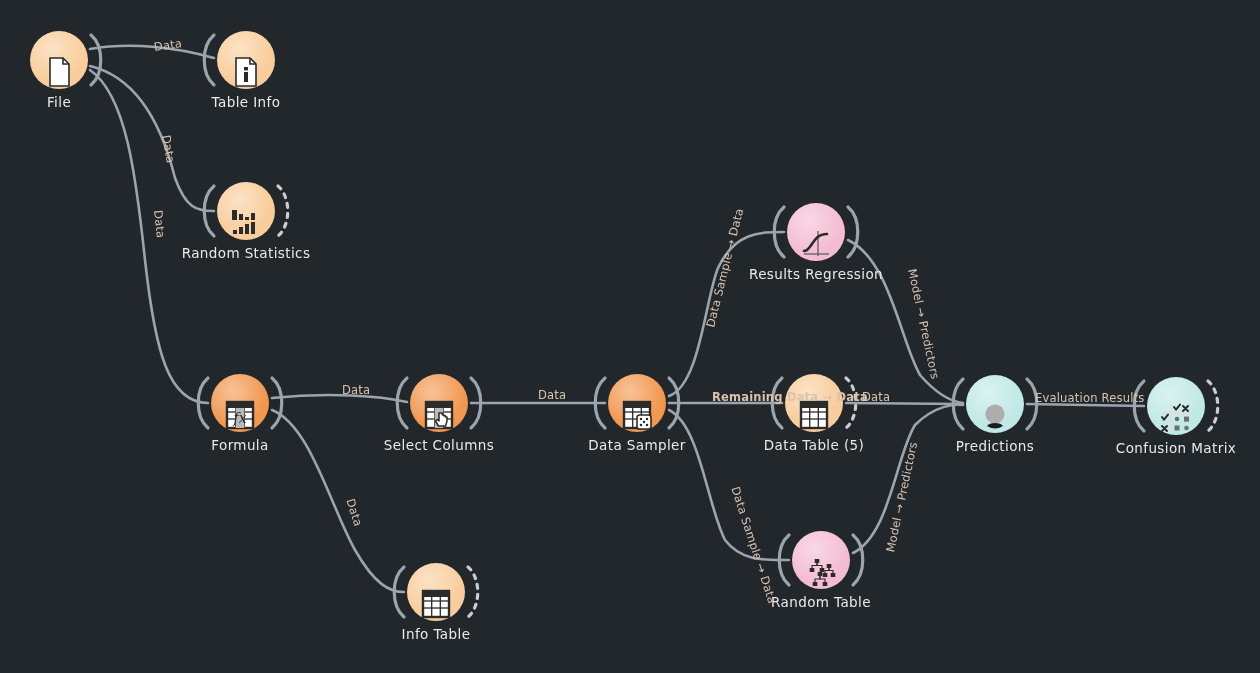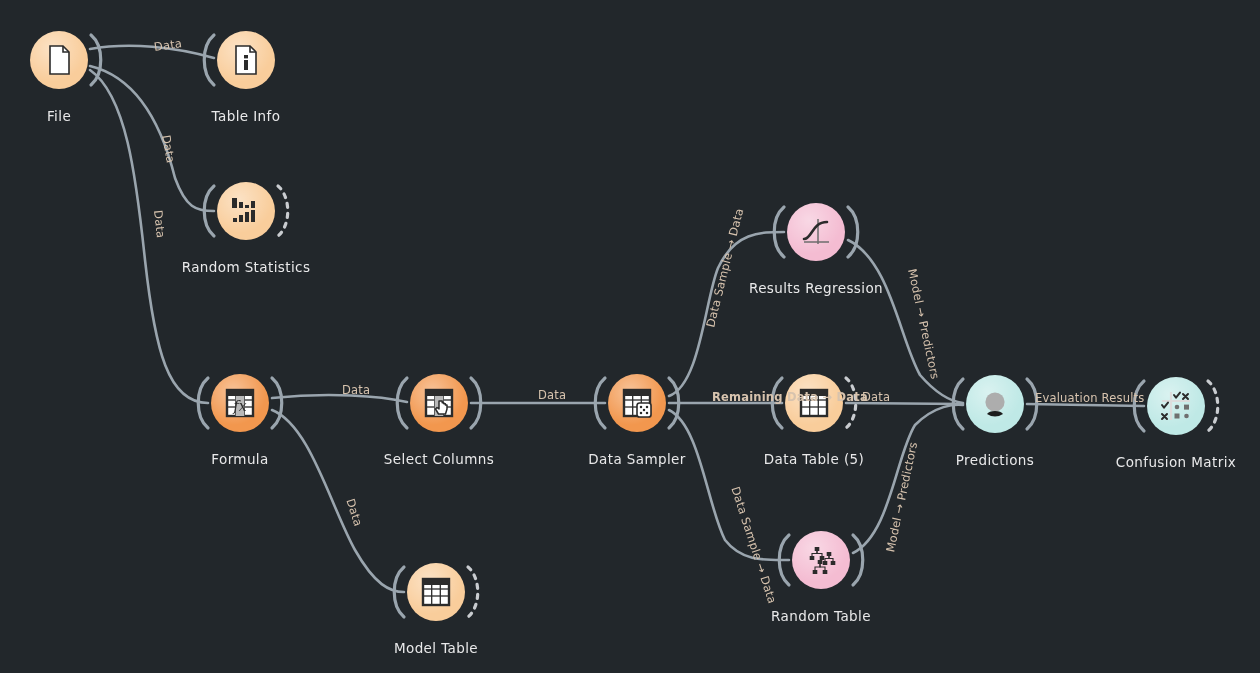--- a/index.html
+++ b/index.html
@@ -4,24 +4,24 @@
 <style>
   html,body{margin:0;padding:0;background:#22272b;}
   body{width:1260px;height:673px;overflow:hidden;
        font-family:"DejaVu Sans","Liberation Sans",sans-serif;}
   #canvas{position:relative;width:1260px;height:673px;background:#22272b;}
   #wires{position:absolute;inset:0;width:1260px;height:673px;}
 
   .node{position:absolute;transform:translate(-50%,-50%);}
   .disc{position:relative;width:58px;height:58px;border-radius:50%;
         transform:translate(-50%,-50%);left:0;top:0;
-        display:flex;align-items:center;justify-content:center;}
+        display:flex;align-items:flex-end;justify-content:center;}
 
   .lbl{position:absolute;left:50%;transform:translateX(-50%);
-       top:48px;white-space:nowrap;color:#e9e9ea;font-size:13.5px;
+       top:34px;white-space:nowrap;color:#e9e9ea;font-size:13.5px;
        letter-spacing:.4px;}
 
   .elabel{position:absolute;color:#c3c7cc;font-size:11.5px;
           white-space:nowrap;transform-origin:0 50%;letter-spacing:.2px;}
   .elabel.warm{color:#d7c3ae;}
 </style>
 </head>
 <body>
 
 <div id="canvas">
@@ -186,21 +186,21 @@
         <div class="disc" style="position: absolute; left: 0px; top: 0px; background: radial-gradient(circle at 38% 30%, rgba(255, 255, 255, 0.42), rgba(255, 255, 255, 0) 62%), rgb(249, 205, 155);">
           <svg width="34" height="34" viewBox="0 0 34 34">
             <rect x="4" y="4" width="26" height="26" fill="#ffffff" stroke="#2b2b2b" stroke-width="2.4"></rect>
             <rect x="4" y="4" width="26" height="6" fill="#2b2b2b"></rect>
             <line x1="4" y1="14" x2="30" y2="14" stroke="#2b2b2b" stroke-width="1.3"></line>
             <line x1="4" y1="21" x2="30" y2="21" stroke="#2b2b2b" stroke-width="1.3"></line>
             <line x1="12.7" y1="10" x2="12.7" y2="30" stroke="#2b2b2b" stroke-width="1.3"></line>
             <line x1="21.3" y1="10" x2="21.3" y2="30" stroke="#2b2b2b" stroke-width="1.3"></line>
           </svg>
         </div>
-        <div class="lbl">Model Table</div>
+        <div class="lbl">Info Table</div>
       </div>
       <div class="node" style="left: 816px; top: 232px;">
         <svg width="22" height="56" viewBox="0 0 22 56" style="position: absolute; left: -50px; top: -28px;">
           <path d="M18 3 C5 14 5 42 18 53" fill="none" stroke="#9aa5ae" stroke-width="3.2" stroke-linecap="round"></path>
         </svg>
         <svg width="22" height="56" viewBox="0 0 22 56" style="position: absolute; left: 28px; top: -28px;">
           <path d="M4 3 C17 14 17 42 4 53" fill="none" stroke="#9aa5ae" stroke-width="3.2" stroke-linecap="round"></path>
         </svg>
         <div class="disc" style="position: absolute; left: 0px; top: 0px; background: radial-gradient(circle at 38% 30%, rgba(255, 255, 255, 0.42), rgba(255, 255, 255, 0) 62%), rgb(244, 188, 210);">
           <svg width="34" height="34" viewBox="0 0 34 34">

